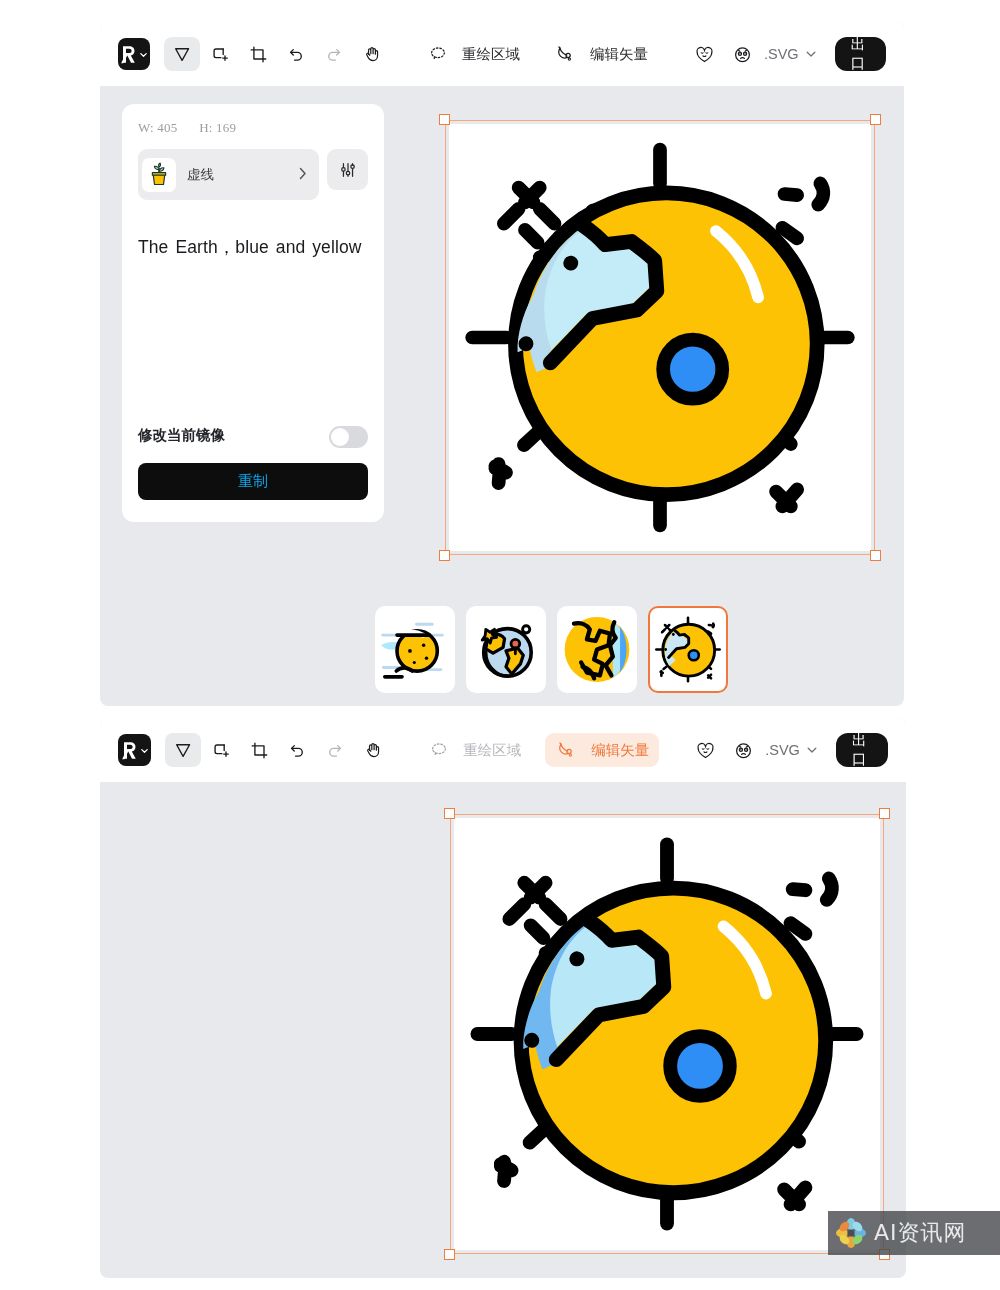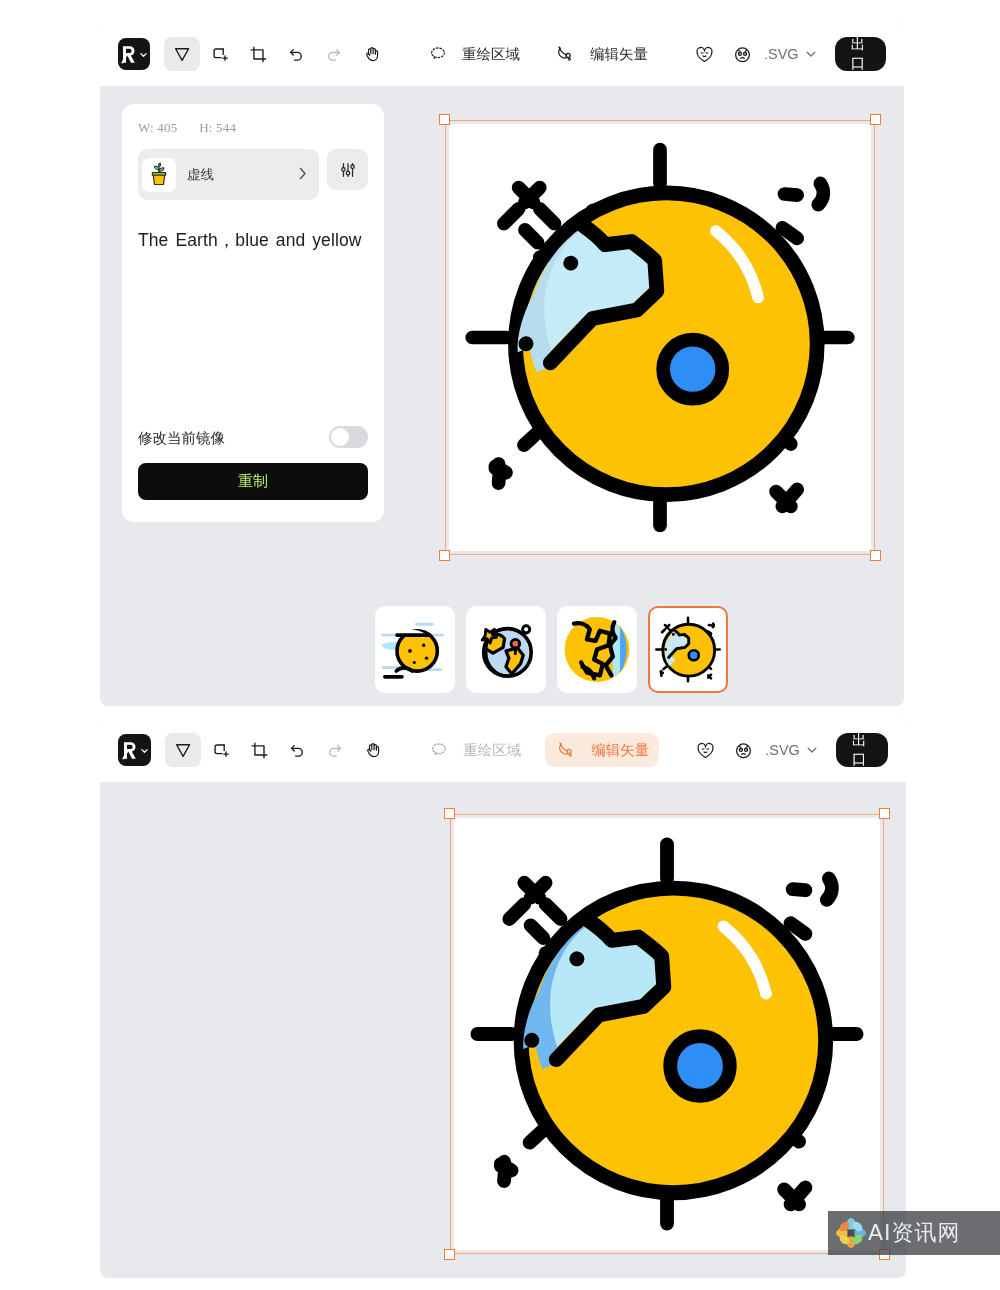--- a/index.html
+++ b/index.html
@@ -130,52 +130,52 @@
   }
   .style-chev { color: #54575c; font-size: 14px; margin-right: 2px; }
   .style-settings {
     width: 41px; height: 41px; flex: none;
     background: #ececee; border-radius: 9px;
     display: flex; align-items: center; justify-content: center;
     cursor: pointer;
   }
 
   .prompt-text {
-    margin-top: 25px;
+    margin-top: 32px;
     font-size: 17.5px;
     line-height: 31px;
     color: #1b1c1f;
     letter-spacing: .1px;
     word-spacing: 2px;
   }
 
   .mirror-row {
     position: absolute;
     left: 16px; right: 16px; bottom: 74px;
-    display: flex; align-items: flex-end; justify-content: space-between;
+    display: flex; align-items: flex-start; justify-content: space-between; font-weight: bold;
   }
   .mirror-label {
     font-size: 14.5px; color: #23252a;
     font-family: "DejaVu Sans","Liberation Sans", sans-serif;
   }
   .toggle {
     width: 39px; height: 22px;
     background: #d8dadd; border-radius: 11px;
     position: relative; cursor: pointer; flex: none;
   }
   .toggle .knob {
     position: absolute; left: 2px; top: 2px;
     width: 18px; height: 18px; border-radius: 50%;
     background: #fff;
   }
   .regen-btn {
     position: absolute;
     left: 16px; right: 16px; bottom: 22px;
     height: 37px;
-    background: #0d0d0d; color: #bef264;
+    background: #0d0d0d; color: #0ea5e9;
     border-radius: 8px;
     display: flex; align-items: center; justify-content: center;
     font-size: 15px; cursor: pointer;
     font-family: "DejaVu Sans","Liberation Sans", sans-serif;
   }
 
   
   #colors-card { left: 20px; top: 78px; width: 267px; height: 98px; padding: 14px 16px; }
   .colors-title {
     font-size: 15px; color: #1b1c1f;
@@ -232,21 +232,21 @@
   }
   .thumb.selected { border-color: #f0783a; }
   .thumb svg { width: 100%; height: 100%; display: block; }
 
   
   .watermark {
     position: absolute;
     left: 828px; top: 1211px;
     width: 172px; height: 44px;
     background: rgba(70,72,76,.80);
-    display: flex; align-items: center; gap: 0;
+    display: flex; align-items: center; gap: 6px;
     padding-left: 6px;
   }
   .wm-text {
     font-size: 22px; color: rgba(255,255,255,.85);
     letter-spacing: 1px;
     font-family: "DejaVu Sans","Liberation Sans", sans-serif;
   }
 </style>
 </head>
 <body>
@@ -360,21 +360,21 @@
           <path d="M2.2 4.3L6 8l3.8-3.7" stroke="#6d7075" stroke-width="1.3" fill="none" stroke-linecap="round" stroke-linejoin="round"></path>
         </svg>
       </div>
 
       <div class="tb-export">出口</div>
     </div>
 
     <div class="side-card" id="prompt-card">
       <div class="dims">
         <span>W: 405</span>
-        <span>H: 544</span>
+        <span>H: 169</span>
       </div>
 
       <div class="style-row">
         <div class="style-select">
           <div class="style-thumb">
             <svg width="24" height="26" viewBox="0 0 24 26">
               <path d="M12 13V6.5" stroke="#1b3a2e" stroke-width="1.5" stroke-linecap="round"></path>
               <path d="M12 7.6c-2.8.2-4.3-1.1-4.6-3.3 2.5-.5 4.3.9 4.6 3.3z" fill="#a9c7bb" stroke="#1b3a2e" stroke-width="1.1" stroke-linejoin="round"></path>
               <path d="M12.2 9.2c2.8.2 4.4-1.1 4.7-3.3-2.5-.5-4.4.9-4.7 3.3z" fill="#a9c7bb" stroke="#1b3a2e" stroke-width="1.1" stroke-linejoin="round"></path>
               <path d="M12 5.2c1.4-1 1.8-2.5 1.2-4.1-1.6.7-2.1 2.4-1.2 4.1z" fill="#a9c7bb" stroke="#1b3a2e" stroke-width="1.1" stroke-linejoin="round"></path>

